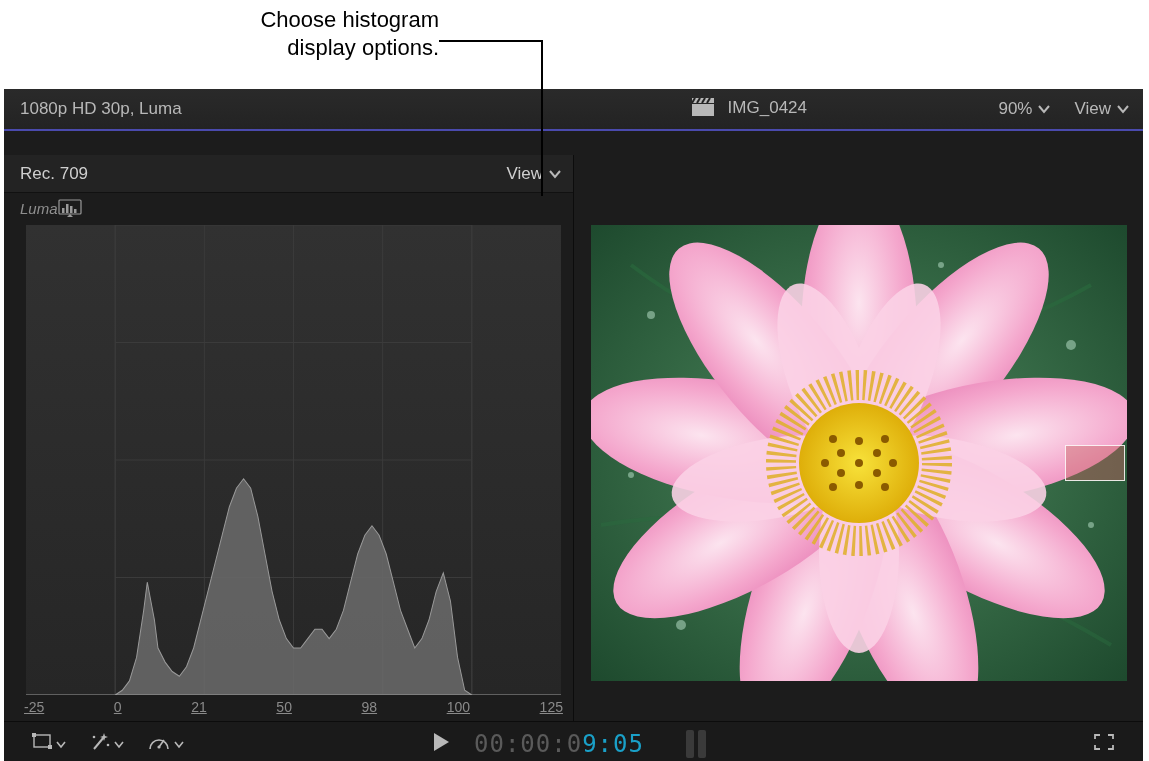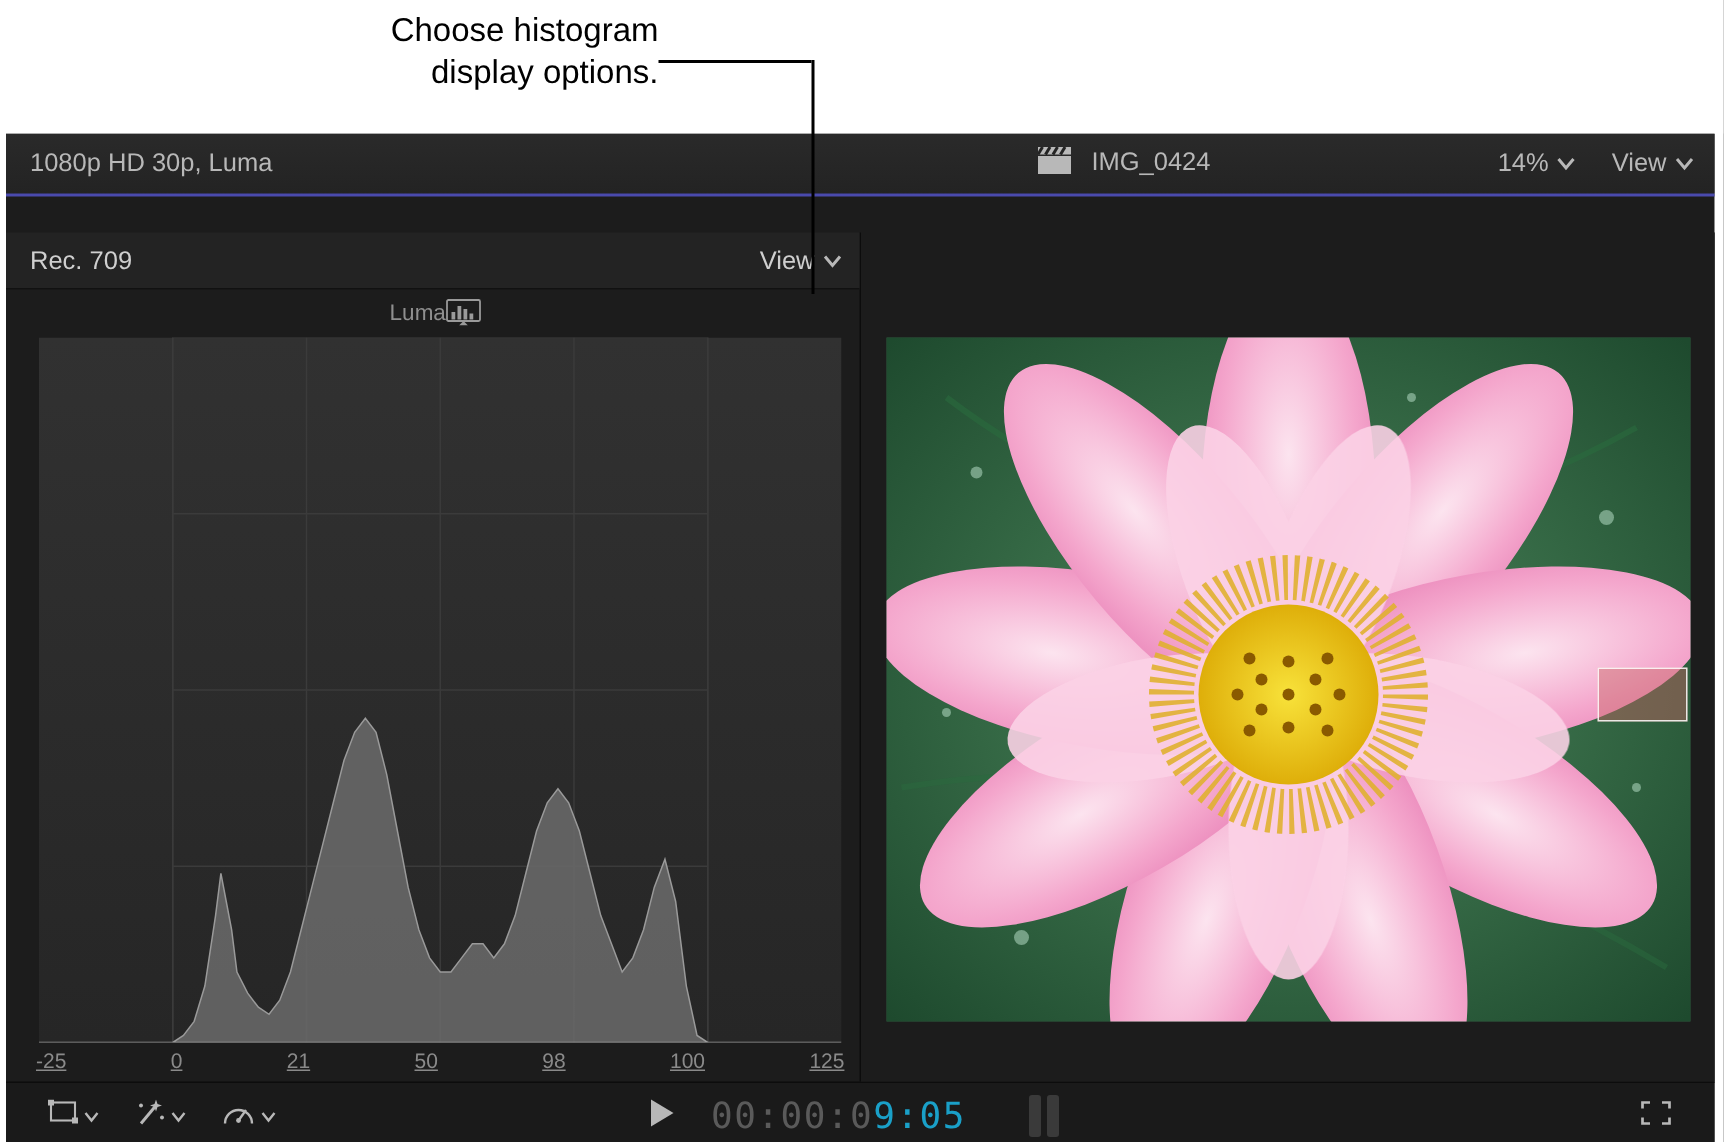--- a/index.html
+++ b/index.html
@@ -85,24 +85,25 @@
     padding: 0 12px 0 16px;
     font-size: 17px;
     background: #232323;
     border-bottom: 1px solid #111;
   }
   .left-hdr .viewbtn { display: flex; align-items: center; gap: 6px; cursor: default; }
 
   .scope-row {
     display: flex;
     align-items: center;
-    justify-content: center;
+    justify-content: flex-start;
     padding: 6px 12px 2px 16px;
     font-size: 15px;
     color: #8f8f8f;
+    font-style: italic;
   }
   .scope-icon {
     width: 24px; height: 18px;
     display: flex; align-items: center; justify-content: center;
     cursor: default;
   }
 
   .histogram-wrap {
     position: relative;
     margin: 6px 12px 0 22px;
@@ -217,21 +218,21 @@
             <line x1="3" y1="0" x2="0" y2="5" stroke="#232323" stroke-width="2"></line>
             <line x1="8" y1="0" x2="5" y2="5" stroke="#232323" stroke-width="2"></line>
             <line x1="13" y1="0" x2="10" y2="5" stroke="#232323" stroke-width="2"></line>
             <line x1="18" y1="0" x2="15" y2="5" stroke="#232323" stroke-width="2"></line>
           </svg>
         </span>
         <span>IMG_0424</span>
       </div>
       <div class="spacer"></div>
       <div class="zoom">
-        <span>14%</span>
+        <span>90%</span>
         <span class="chev">
           <svg width="12" height="10" viewBox="0 0 12 10">
               <path d="M1 2 L6 8 L11 2" stroke="#b8b8b8" stroke-width="2" fill="none"></path>
             </svg>
         </span>
       </div>
       <div class="viewbtn-top">
         <span>View</span>
         <span class="chev">
           <svg width="12" height="10" viewBox="0 0 12 10">

